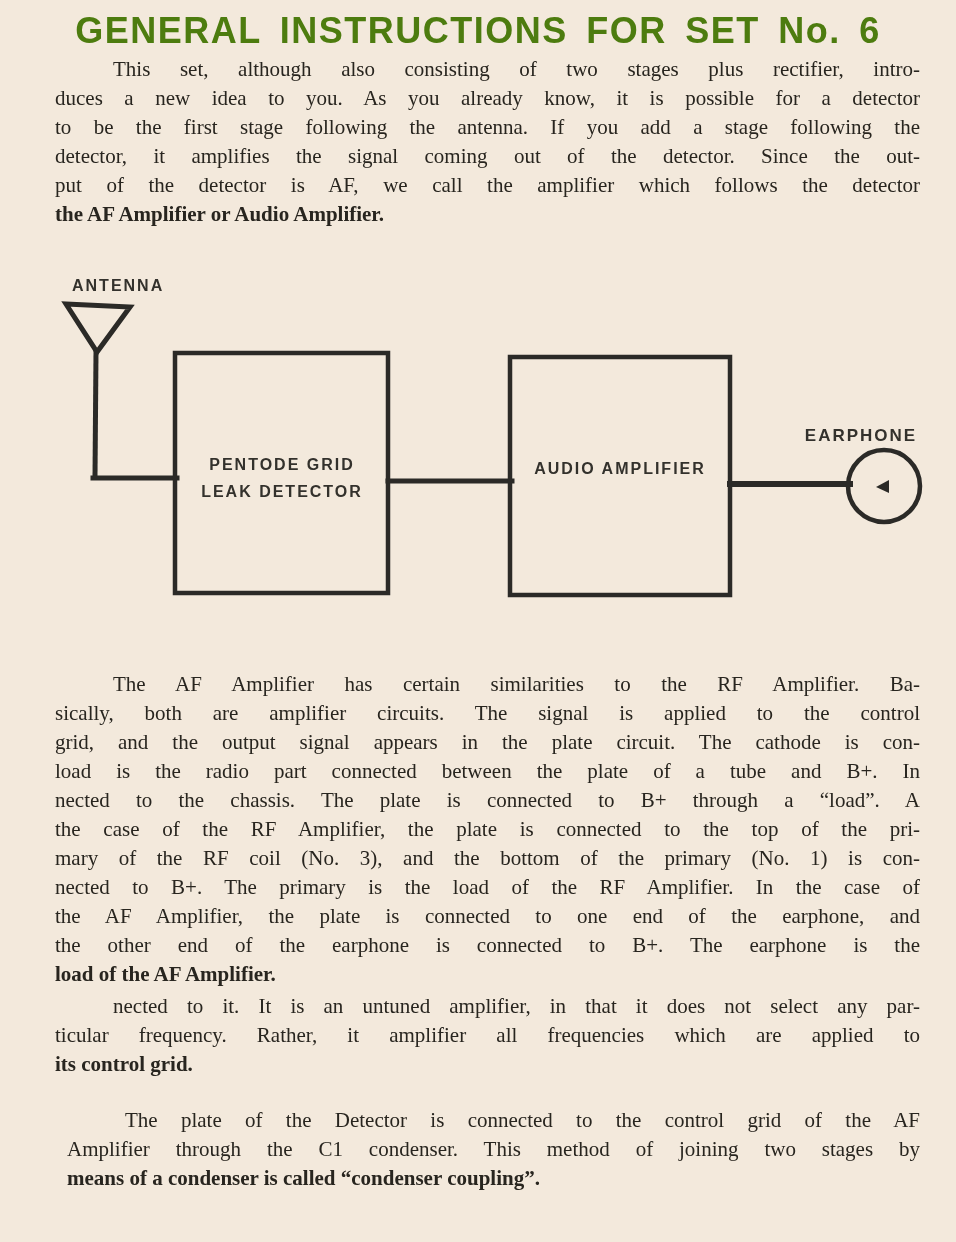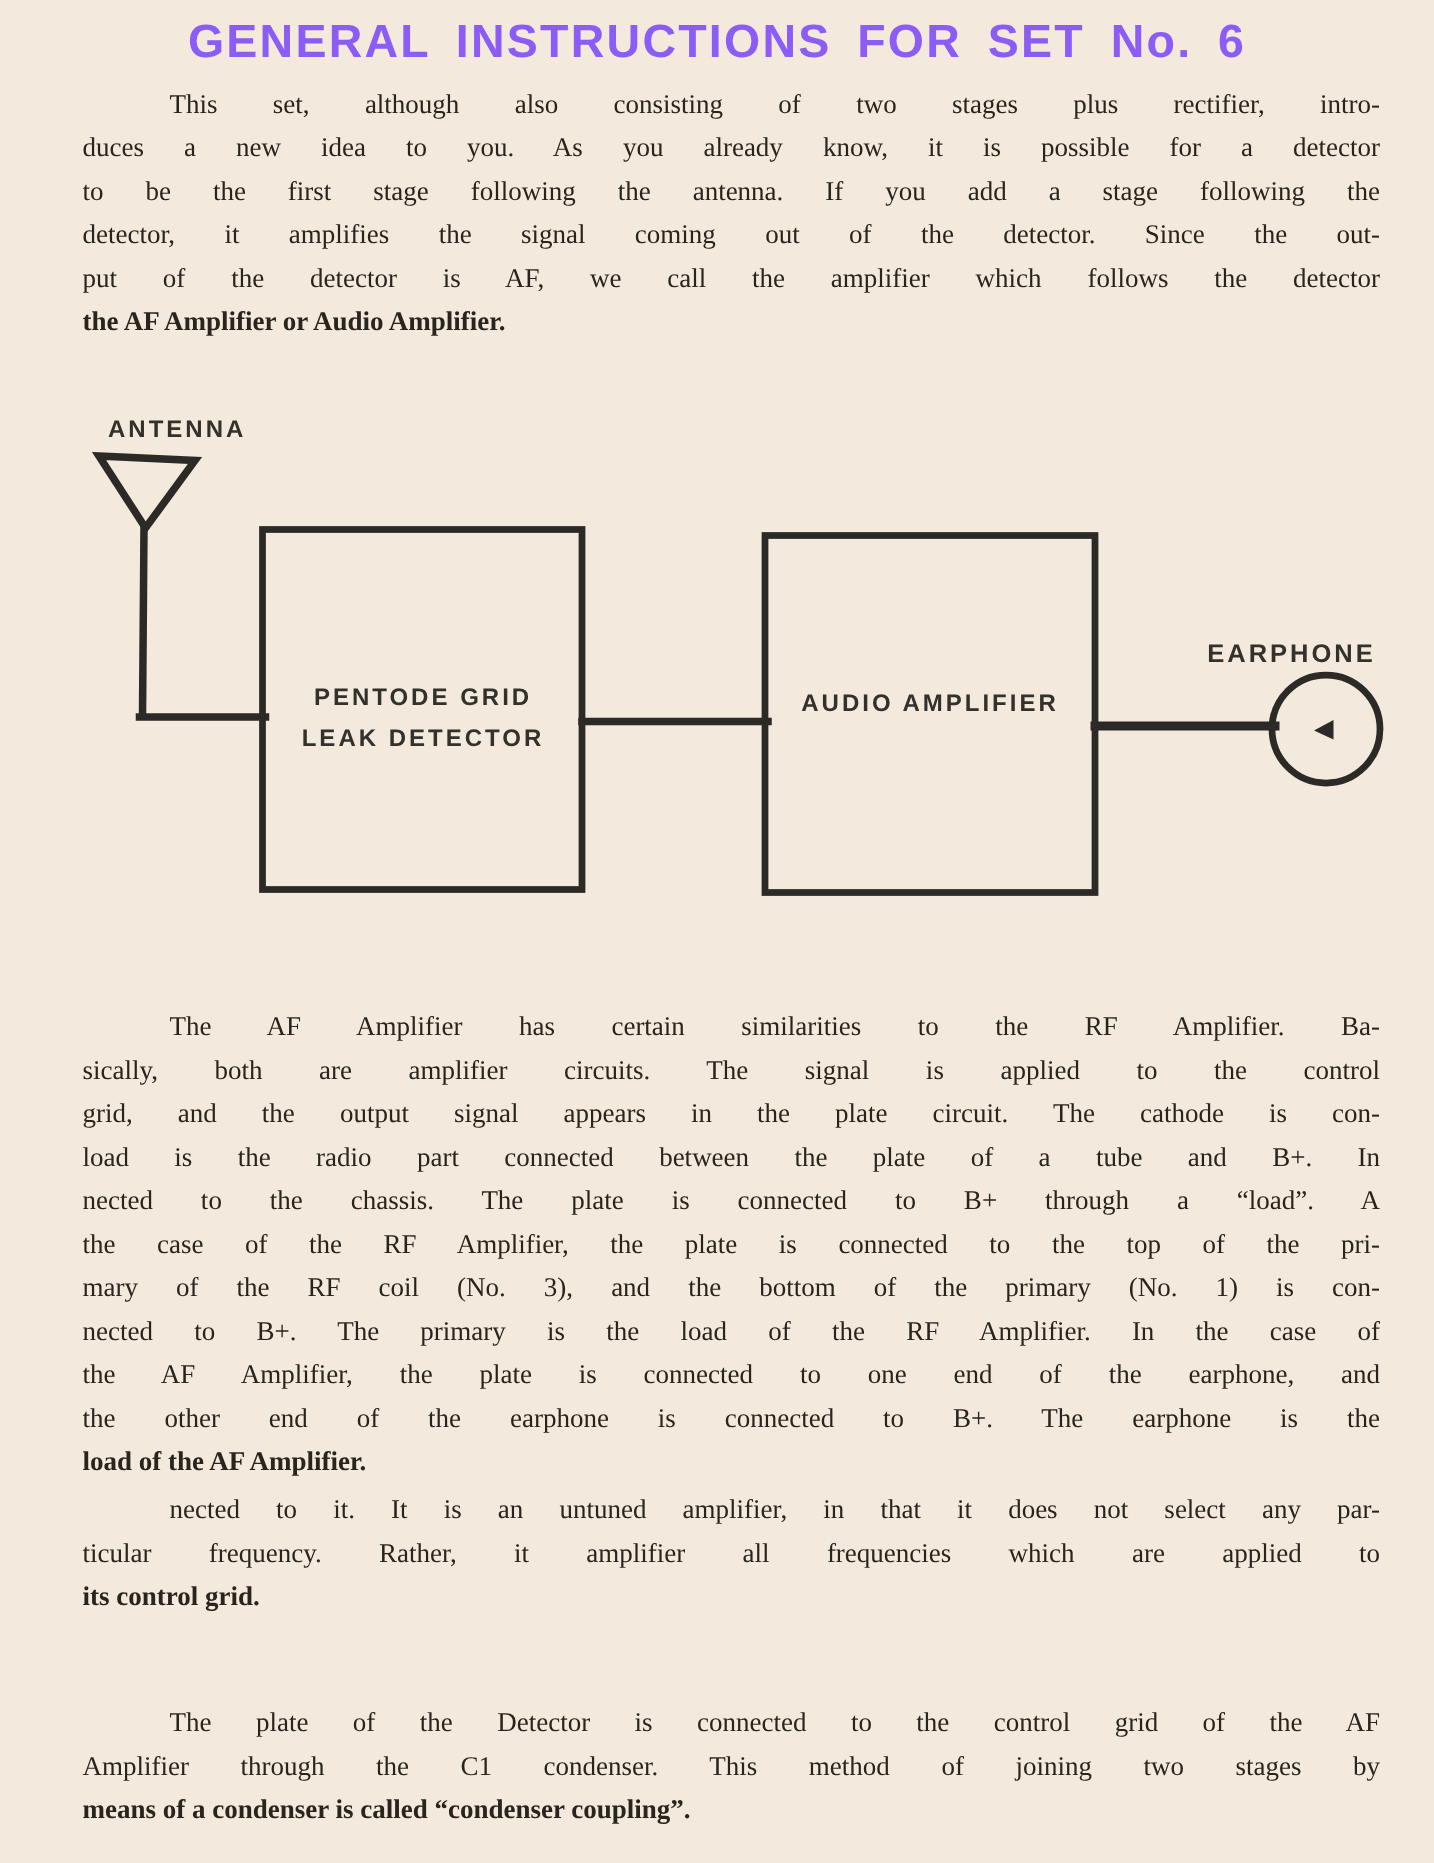--- a/index.html
+++ b/index.html
@@ -12,45 +12,45 @@
     color: #262420;
     overflow: hidden;
   }
   .page-title {
     position: absolute;
     top: 10px; left: 0; right: 0;
     margin: 0;
     text-align: center;
     font-family: "Liberation Sans", sans-serif;
     font-weight: 700;
-    font-size: 31px;
+    font-size: 36px;
     letter-spacing: 1.5px;
     word-spacing: 7px;
-    color: #8b5cf6;
+    color: #4d7c0f;
   }
   .para {
     position: absolute;
     left: 55px; right: 36px;
-    font-size: 18px;
+    font-size: 21px;
     line-height: 29px;
     color: #28251f;
   }
   .tline {
     text-align: justify;
     text-align-last: justify;
     white-space: normal;
     height: 29px;
     overflow: hidden;
   }
   .tline:first-child { text-indent: 58px; }
   .tline:last-child { text-align-last: left; font-weight: bold; }
   .para-1 { top: 55px; }
   .para-2 { top: 670px; }
   .para-3 { top: 992px; }
-  .para-4 { top: 1134px; }
+  .para-4 { top: 1106px; margin-left: 12px; }
   .diagram-svg {
     position: absolute;
     top: 0; left: 0;
     width: 956px; height: 1242px;
     pointer-events: none;
   }
   .diagram-svg .shape {
     fill: none;
     stroke: #2b2a27;
     stroke-linecap: square;

